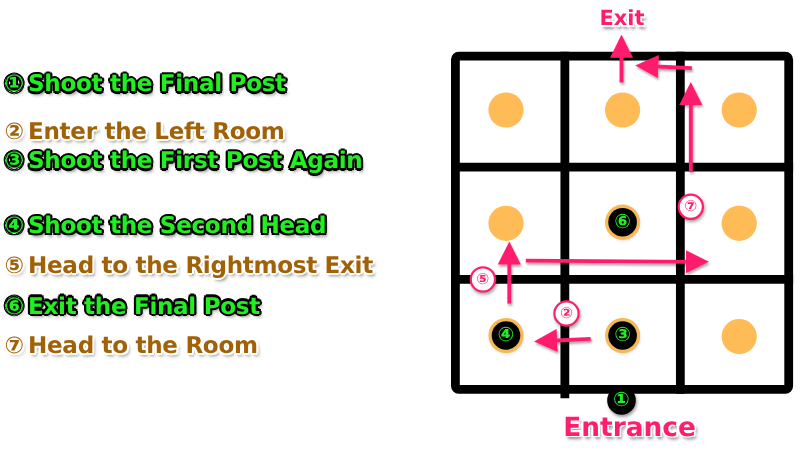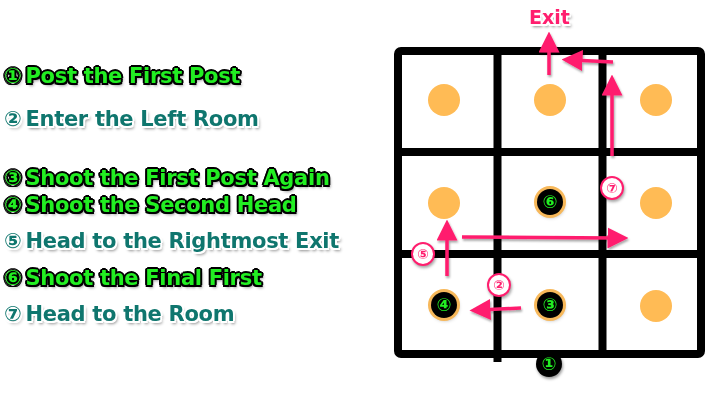--- a/index.html
+++ b/index.html
@@ -12,26 +12,26 @@
     position: absolute; left: 0; white-space: nowrap;
     font-weight: bold; font-size: 21px; letter-spacing: -0.3px;
   }
   .step .num { margin-right: 4px; }
   .step.green {
     color: #22ee22;
     text-shadow: -1.5px -1.5px 0 #000, 1.5px -1.5px 0 #000, -1.5px 1.5px 0 #000, 1.5px 1.5px 0 #000,
                  0 2px 0 #000, 2px 0 0 #000, -2px 0 0 #000, 0 -2px 0 #000, 2px 3px 3px rgba(0,0,0,0.4);
   }
   .step.pink {
-    color: #0f766e;
+    color: #a16207;
     text-shadow: -1.5px -1.5px 0 #fff, 1.5px -1.5px 0 #fff, -1.5px 1.5px 0 #fff, 1.5px 1.5px 0 #fff,
                  0 2px 0 #fff, 2px 0 0 #fff, -2px 0 0 #fff, 0 -2px 0 #fff, 2px 3px 3px rgba(0,0,0,0.45);
   }
 
-  .map { position: absolute; left: 0; top: 0; width: 650px; height: 410px; }
+  .map { position: absolute; left: 16px; top: 0; width: 650px; height: 410px; }
   .label-big {
     position: absolute; font-weight: bold; color: #ff1e6e;
     text-shadow: -1.5px -1.5px 0 #fff, 1.5px -1.5px 0 #fff, -1.5px 1.5px 0 #fff, 1.5px 1.5px 0 #fff, 2px 3px 3px rgba(0,0,0,0.45);
   }
   .exit-label { left: 529px; top: 6px; font-size: 19px; }
   .entrance-label { left: 496px; top: 374px; font-size: 24px; }
 
   .badge {
     position: absolute; width: 26px; height: 26px; border-radius: 50%;
     display: flex; align-items: center; justify-content: center;
@@ -44,36 +44,36 @@
   .badge.pink {
     background: #fff; color: #ff1e6e; border: 2px solid #ff1e6e; width: 20px; height: 20px; font-size: 14px;
     box-shadow: 1px 2px 3px rgba(0,0,0,0.35);
   }
 </style>
 </head>
 <body>
 
 <div class="steps">
   <div class="step green" style="top:2px">
-    <span class="num">①</span><span>Post the First Post</span>
+    <span class="num">①</span><span>Shoot the Final Post</span>
   </div>
   <div class="step pink" style="top:45px">
     <span class="num">②</span><span>Enter the Left Room</span>
   </div>
-  <div class="step green" style="top:104px">
+  <div class="step green" style="top:72px">
     <span class="num">③</span><span>Shoot the First Post Again</span>
   </div>
   <div class="step green" style="top:131px">
     <span class="num">④</span><span>Shoot the Second Head</span>
   </div>
   <div class="step pink" style="top:167px">
     <span class="num">⑤</span><span>Head to the Rightmost Exit</span>
   </div>
   <div class="step green" style="top:204px">
-    <span class="num">⑥</span><span>Shoot the Final First</span>
+    <span class="num">⑥</span><span>Exit the Final Post</span>
   </div>
   <div class="step pink" style="top:240px">
     <span class="num">⑦</span><span>Head to the Room</span>
   </div>
 </div>
 
 <div class="map">
   <svg width="728" height="410" style="position:absolute;left:0;top:0">
     <defs>
       <marker id="ah" markerWidth="6" markerHeight="6" refX="3" refY="3" orient="auto" markerUnits="strokeWidth">
@@ -105,20 +105,21 @@
       <line x1="521" y1="308" x2="480" y2="310" marker-end="url(#ah)"></line>
       <line x1="447" y1="276" x2="447" y2="230" marker-end="url(#ah)"></line>
       <line x1="462" y1="237" x2="618" y2="238" marker-end="url(#ah)"></line>
       <line x1="612" y1="156" x2="612" y2="85" marker-end="url(#ah)"></line>
       <line x1="613" y1="62" x2="572" y2="60" marker-end="url(#ah)"></line>
       <line x1="549" y1="75" x2="549" y2="42" marker-end="url(#ah)"></line>
     </g>
   </svg>
 
   <div class="label-big exit-label">Exit</div>
+  <div class="label-big entrance-label">Entrance</div>
 
   <div class="badge green plain" style="left:536px;top:351px">①</div>
   <div class="badge green" style="left:537px;top:292px">③</div>
   <div class="badge green" style="left:431px;top:292px">④</div>
   <div class="badge green" style="left:537px;top:189px">⑥</div>
 
   <div class="badge pink" style="left:487px;top:273px">②</div>
   <div class="badge pink" style="left:411px;top:242px">⑤</div>
   <div class="badge pink" style="left:600px;top:176px">⑦</div>
 </div>

